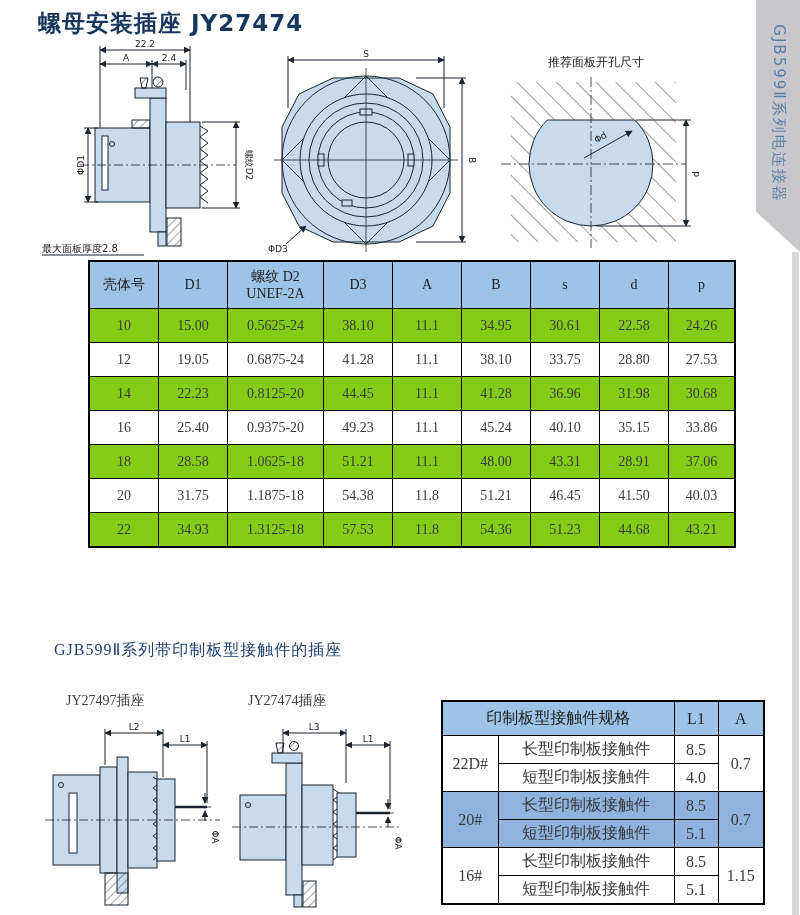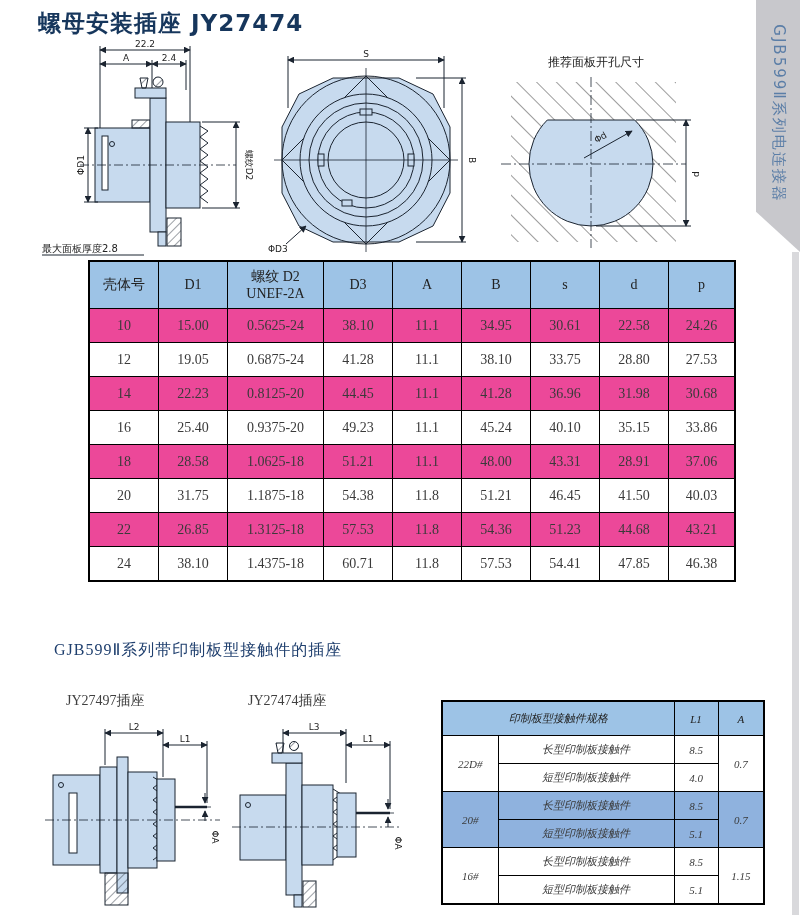--- a/index.html
+++ b/index.html
@@ -20,23 +20,23 @@
        transform:rotate(90deg);white-space:nowrap;font-size:15px;color:#5b7ea7;letter-spacing:2px;}
   .edge-strip{right:1px;top:252px;width:7px;height:663px;background:#d9d9dc;}
 
   
   table{border-collapse:collapse;table-layout:fixed;
         font-family:"Liberation Serif",serif;color:#3a3a3a;margin-left:36px;}
   .shell-table{left:52px;top:260px;width:636px;border:2px solid #000;font-size:14px;}
   .shell-table th,.shell-table td{border:1px solid #000;text-align:center;padding:0;}
   .shell-table th{background:#9dc3e6;font-weight:normal;color:#222;height:46px;white-space:pre-line;line-height:1.25;}
   .shell-table td{height:33px;}
-  .shell-table tr.hl td{background:#ec4899;}
-
-  .contact-table{left:405px;top:700px;width:322px;border:2px solid #000;font-size:11px;font-style:italic;}
+  .shell-table tr.hl td{background:#84cc16;}
+
+  .contact-table{left:405px;top:700px;width:322px;border:2px solid #000;font-size:16px;}
   .contact-table th,.contact-table td{border:1px solid #000;text-align:center;padding:0;}
   .contact-table th{background:#9dc3e6;font-weight:normal;color:#222;height:33px;}
   .contact-table td{height:27px;}
   .contact-table tr.hl td{background:#8fb2de;}
 
   svg{overflow:visible;}
   svg text{font-family:"DejaVu Sans",sans-serif;fill:#222;}
   .dimtxt{font-size:9px;}
   .notetxt{font-size:10px;}
 </style>
@@ -233,39 +233,28 @@
         <td>1.1875-18</td>
         <td>54.38</td>
         <td>11.8</td>
         <td>51.21</td>
         <td>46.45</td>
         <td>41.50</td>
         <td>40.03</td>
       </tr>
       <tr class="hl">
         <td>22</td>
-        <td>26.85</td>
+        <td>34.93</td>
         <td>1.3125-18</td>
         <td>57.53</td>
         <td>11.8</td>
         <td>54.36</td>
         <td>51.23</td>
         <td>44.68</td>
         <td>43.21</td>
-      </tr>
-      <tr>
-        <td>24</td>
-        <td>38.10</td>
-        <td>1.4375-18</td>
-        <td>60.71</td>
-        <td>11.8</td>
-        <td>57.53</td>
-        <td>54.41</td>
-        <td>47.85</td>
-        <td>46.38</td>
       </tr>
     </tbody>
 </table>
 
 <div class="abs section2-title">GJB599Ⅱ系列带印制板型接触件的插座</div>
 
 <div class="abs drawing-label" style="left:66px;top:692px">JY27497插座</div>
 <div class="abs drawing-label" style="left:248px;top:692px">JY27474插座</div>
 
 <svg class="abs" style="left:45px;top:715px" width="180" height="195" viewBox="0 0 180 195">

